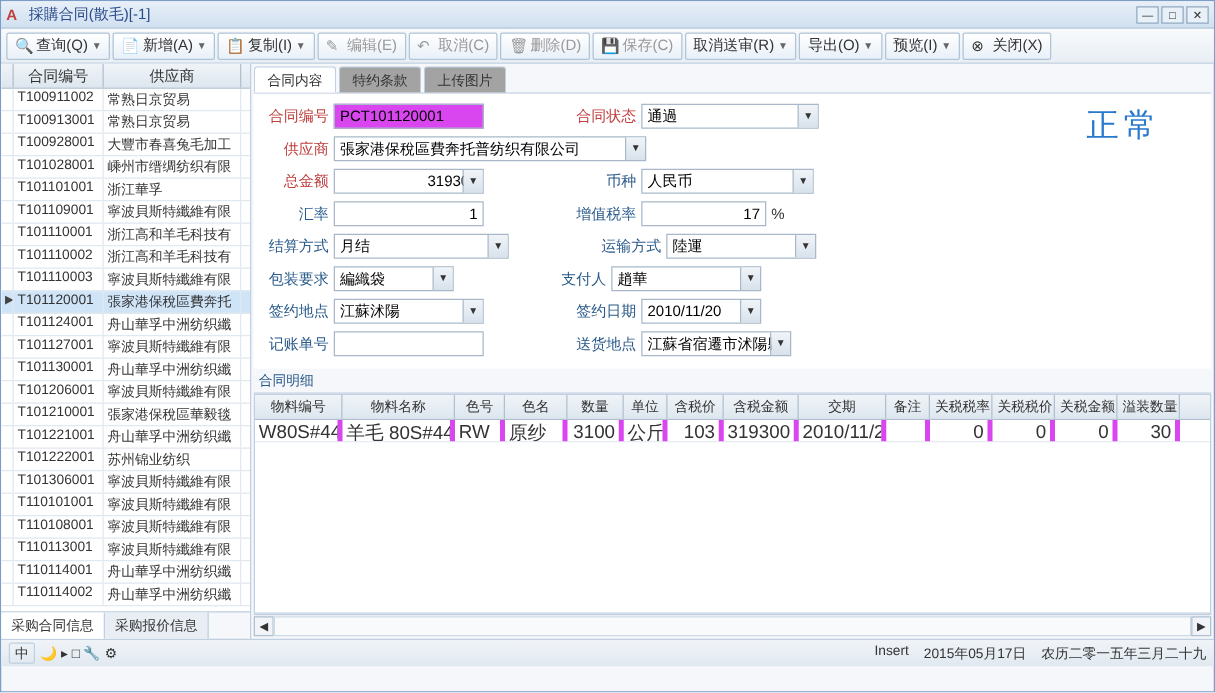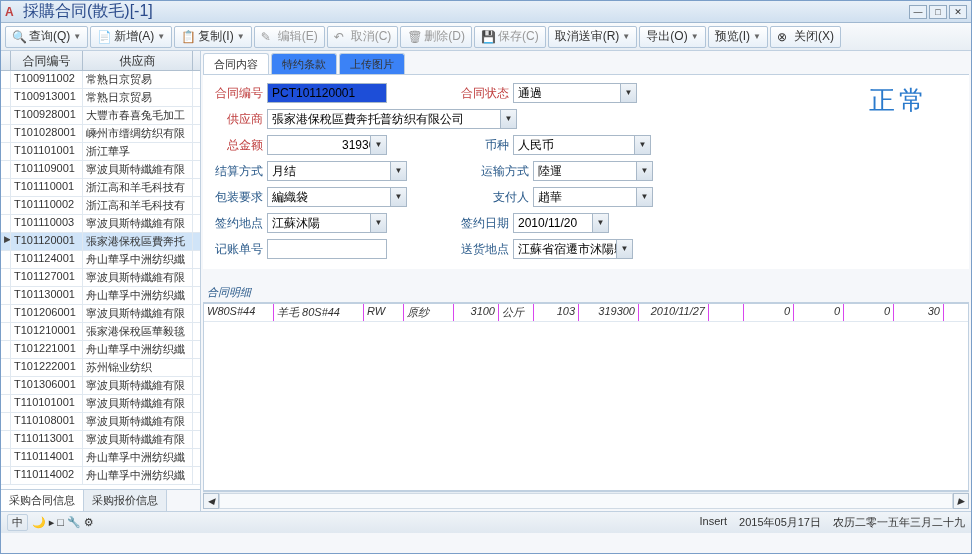--- a/index.html
+++ b/index.html
@@ -1,20 +1,20 @@
 <!DOCTYPE html>
 <html><head>
 <meta charset="utf-8">
 <style>
 * { box-sizing: border-box; margin: 0; padding: 0; }
 body { font-family: "Microsoft YaHei", SimSun, sans-serif; font-size: 12px; background: #fff; color: #333; }
 .window { width: 972px; height: 554px; border: 1px solid #7a9ec8; position: relative; background: #f5f7fa; }
 .titlebar { height: 22px; background: linear-gradient(#e8f0f8,#d0e0f0); border-bottom: 1px solid #a0b8d0; display: flex; align-items: center; padding: 0 4px; }
 .titlebar-icon { width: 14px; height: 14px; margin-right: 4px; color: #c04040; font-weight: bold; }
-.titlebar-title { flex: 1; font-size: 16px; color: #2a4a8a; }
+.titlebar-title { flex: 1; font-size: 12px; color: #2a4a8a; }
 .titlebar-btns { display: flex; gap: 2px; }
 .titlebar-btn { width: 18px; height: 14px; border: 1px solid #90a8c0; background: #e8f0f8; font-size: 9px; text-align: center; line-height: 12px; cursor: pointer; }
 .toolbar { height: 28px; background: linear-gradient(#f8fafc,#e8eef4); border-bottom: 1px solid #c0d0e0; display: flex; align-items: center; padding: 0 4px; gap: 2px; }
 .tb-btn { height: 22px; padding: 0 6px; border: 1px solid #b0c4d8; background: linear-gradient(#fff,#e8f0f8); border-radius: 2px; display: flex; align-items: center; gap: 3px; font-size: 12px; cursor: pointer; }
 .tb-btn.disabled { color: #999; }
 .tb-icon { width: 14px; height: 14px; display: inline-block; }
 .tb-drop { width: 8px; font-size: 8px; color: #666; }
 .main { display: flex; height: 460px; }
 .left-panel { width: 200px; border-right: 1px solid #c0d0e0; display: flex; flex-direction: column; }
 .grid { flex: 1; overflow: hidden; background: #fff; }
@@ -23,39 +23,39 @@
 .grid-body { overflow-y: auto; height: 416px; }
 .grid-row { display: flex; height: 18px; border-bottom: 1px solid #e0e8f0; }
 .grid-row.sel { background: #d0e4f8; }
 .grid-cell { border-right: 1px solid #e0e8f0; padding: 1px 3px; font-size: 11px; white-space: nowrap; overflow: hidden; }
 .row-ptr { width: 10px; color: #444; font-size: 9px; text-align: center; }
 .left-tabs { height: 22px; display: flex; border-top: 1px solid #c0d0e0; }
 .left-tab { padding: 3px 8px; border-right: 1px solid #c0d0e0; background: #e8eef4; font-size: 11px; cursor: pointer; }
 .left-tab.active { background: #fff; }
 .right-panel { flex: 1; display: flex; flex-direction: column; padding: 2px; }
 .top-tabs { height: 22px; display: flex; border-bottom: 1px solid #c0d0e0; }
-.top-tab { padding: 3px 10px; border: 1px solid #c0d0e0; border-bottom: none; background: #3b82f6; margin-right: 2px; font-size: 11px; cursor: pointer; border-radius: 3px 3px 0 0; }
+.top-tab { padding: 3px 10px; border: 1px solid #c0d0e0; border-bottom: none; background: #a3a3a3; margin-right: 2px; font-size: 11px; cursor: pointer; border-radius: 3px 3px 0 0; }
 .top-tab.active { background: #fff; }
 .form-area { padding: 6px 8px; background: #fff; position: relative; }
 .form-row { display: flex; align-items: center; height: 24px; margin-bottom: 2px; }
 .form-label { width: 56px; text-align: right; font-size: 12px; color: #2a5a8a; padding-right: 4px; }
 .form-label.req { color: #c04040; }
 .form-input-wrap { position: relative; }
 .form-input { height: 20px; border: 1px solid #a8b8c8; padding: 1px 4px; font-size: 12px; background: #fff; }
-.form-input.ro { background: #1d4ed8; }
+.form-input.ro { background: #d946ef; }
 .form-drop { position: absolute; right: 1px; top: 1px; width: 16px; height: 18px; background: linear-gradient(#f0f4f8,#d8e2ec); border-left: 1px solid #a8b8c8; text-align: center; font-size: 8px; line-height: 18px; cursor: pointer; }
 .status-big { position: absolute; right: 40px; top: 8px; font-size: 26px; color: #2a7acc; font-weight: normal; letter-spacing: 4px; }
-.detail-section { flex: 1; display: flex; flex-direction: column; margin-top: 14px; font-style: italic; }
+.detail-section { flex: 1; display: flex; flex-direction: column; margin-top: 0; }
 .detail-label { font-size: 11px; color: #2a5a8a; padding: 2px 4px; border-bottom: 1px solid #c0d0e0; }
 .detail-grid { flex: 1; background: #fff; overflow: hidden; border: 1px solid #c0d0e0; }
 .detail-header { display: flex; background: linear-gradient(#f0f4f8,#dde6ef); height: 20px; border-bottom: 1px solid #b0c0d0; }
 .detail-hcell { border-right: 1px solid #b0c0d0; padding: 2px 4px; text-align: center; font-size: 11px; white-space: nowrap; }
 .detail-body { overflow: auto; }
 .detail-row { display: flex; height: 18px; border-bottom: 1px solid #e0e8f0; }
-.detail-cell { border-right: 1px solid #d946ef; padding: 1px 3px; font-size: 11px; white-space: nowrap; overflow: hidden; }
+.detail-cell { border-right: 4px solid #d946ef; padding: 1px 3px; font-size: 15px; white-space: nowrap; overflow: hidden; }
 .hscroll { height: 18px; background: #e8eef4; border-top: 1px solid #c0d0e0; display: flex; align-items: center; }
 .hscroll-btn { width: 16px; height: 16px; border: 1px solid #b0c0d0; background: #f0f4f8; text-align: center; font-size: 9px; line-height: 14px; cursor: pointer; }
 .hscroll-track { flex: 1; height: 16px; background: #f8fafc; border: 1px solid #d0dae4; }
 .statusbar { height: 22px; background: linear-gradient(#f0f4f8,#e0e8f0); border-top: 1px solid #c0d0e0; display: flex; align-items: center; padding: 0 6px; font-size: 11px; }
 .statusbar-left { flex: 1; display: flex; align-items: center; gap: 4px; }
 .statusbar-ime { padding: 0 4px; border: 1px solid #c0d0e0; border-radius: 2px; }
 .statusbar-right { display: flex; gap: 12px; }
 .col-id { width: 72px; }
 .col-sup { width: 110px; }
 </style>
@@ -263,48 +263,56 @@
       </div>
 
       <div class="form-area">
         <div class="status-big">正常</div>
 
         <div class="form-row">
           <div class="form-label req">合同编号</div>
           <div class="form-input-wrap"><input class="form-input ro" style="width: 120px;" readonly="" value="PCT101120001"></div>
           <div style="width:70px"></div>
           <div class="form-label req">合同状态</div>
-          <div class="form-input-wrap"><input class="form-input" style="width: 124px;" value="通過"><div class="form-drop">▼</div></div>
+          <div class="form-input-wrap"><input class="form-input" style="width: 142px;" value="通過"><div class="form-drop">▼</div></div>
         </div>
 
         <div class="form-row">
           <div class="form-label req">供应商</div>
           <div class="form-input-wrap"><input class="form-input" style="width: 250px;" value="張家港保稅區費奔托普纺织有限公司"><div class="form-drop">▼</div></div>
         </div>
 
         <div class="form-row">
           <div class="form-label req">总金额</div>
           <div class="form-input-wrap"><input class="form-input" style="width: 120px; text-align: right;" value="319300"><div class="form-drop">▼</div></div>
           <div style="width:70px"></div>
           <div class="form-label">币种</div>
           <div class="form-input-wrap"><input class="form-input" style="width: 138px;" value="人民币"><div class="form-drop">▼</div></div>
         </div>
 
+        <div class="form-row">
+          <div class="form-label">汇率</div>
+          <div class="form-input-wrap"><input class="form-input" style="width: 120px; text-align: right;" value="1"></div>
+          <div style="width:70px"></div>
+          <div class="form-label">增值税率</div>
+          <div class="form-input-wrap"><input class="form-input" style="width: 100px; text-align: right;" value="17"></div>
+          <span style="padding-left:4px">%</span>
+        </div>
 
         <div class="form-row">
           <div class="form-label">结算方式</div>
           <div class="form-input-wrap"><input class="form-input" style="width: 140px;" value="月结"><div class="form-drop">▼</div></div>
           <div style="width:70px"></div>
           <div class="form-label">运输方式</div>
           <div class="form-input-wrap"><input class="form-input" style="width: 120px;" value="陸運"><div class="form-drop">▼</div></div>
         </div>
 
         <div class="form-row">
           <div class="form-label">包装要求</div>
-          <div class="form-input-wrap"><input class="form-input" style="width: 140px;" value="編織袋"><div class="form-drop">▼</div></div>
+          <div class="form-input-wrap"><input class="form-input" style="width: 96px;" value="編織袋"><div class="form-drop">▼</div></div>
           <div style="width:70px"></div>
           <div class="form-label">支付人</div>
           <div class="form-input-wrap"><input class="form-input" style="width: 120px;" value="趙華"><div class="form-drop">▼</div></div>
         </div>
 
         <div class="form-row">
           <div class="form-label">签约地点</div>
           <div class="form-input-wrap"><input class="form-input" style="width: 120px;" value="江蘇沭陽"><div class="form-drop">▼</div></div>
           <div style="width:70px"></div>
           <div class="form-label">签约日期</div>
@@ -316,20 +324,36 @@
           <div class="form-input-wrap"><input class="form-input" style="width: 120px;" value=""></div>
           <div style="width:70px"></div>
           <div class="form-label">送货地点</div>
           <div class="form-input-wrap"><input class="form-input" style="width: 120px;" value="江蘇省宿遷市沭陽縣"><div class="form-drop">▼</div></div>
         </div>
       </div>
 
       <div class="detail-section">
         <div class="detail-label">合同明细</div>
         <div class="detail-grid">
+          <div class="detail-header" id="detail-header">
+              <div class="detail-hcell" style="width: 70px;">物料编号</div>
+              <div class="detail-hcell" style="width: 90px;">物料名称</div>
+              <div class="detail-hcell" style="width: 40px;">色号</div>
+              <div class="detail-hcell" style="width: 50px;">色名</div>
+              <div class="detail-hcell" style="width: 45px;">数量</div>
+              <div class="detail-hcell" style="width: 35px;">单位</div>
+              <div class="detail-hcell" style="width: 45px;">含税价</div>
+              <div class="detail-hcell" style="width: 60px;">含税金额</div>
+              <div class="detail-hcell" style="width: 70px;">交期</div>
+              <div class="detail-hcell" style="width: 35px;">备注</div>
+              <div class="detail-hcell" style="width: 50px;">关税税率</div>
+              <div class="detail-hcell" style="width: 50px;">关税税价</div>
+              <div class="detail-hcell" style="width: 50px;">关税金额</div>
+              <div class="detail-hcell" style="width: 50px;">溢装数量</div>
+            </div>
           <div class="detail-body">
             <div class="detail-row" id="detail-row">
                 <div class="detail-cell" style="width: 70px;">W80S#44</div>
                 <div class="detail-cell" style="width: 90px;">羊毛 80S#44</div>
                 <div class="detail-cell" style="width: 40px;">RW</div>
                 <div class="detail-cell" style="width: 50px;">原纱</div>
                 <div class="detail-cell" style="width: 45px; text-align: right;">3100</div>
                 <div class="detail-cell" style="width: 35px;">公斤</div>
                 <div class="detail-cell" style="width: 45px; text-align: right;">103</div>
                 <div class="detail-cell" style="width: 60px; text-align: right;">319300</div>

